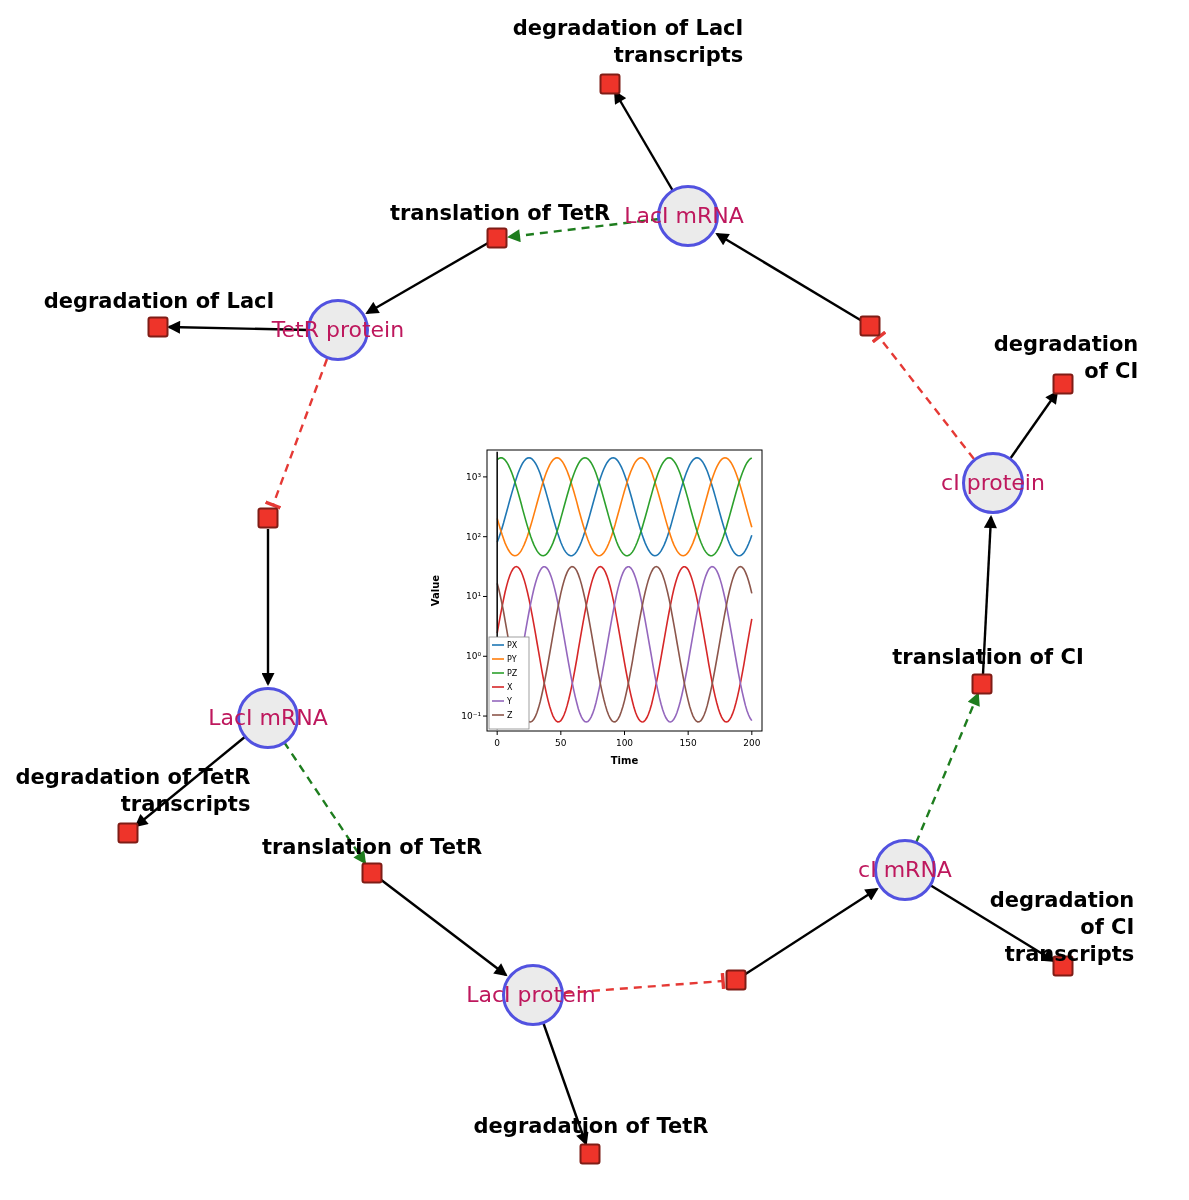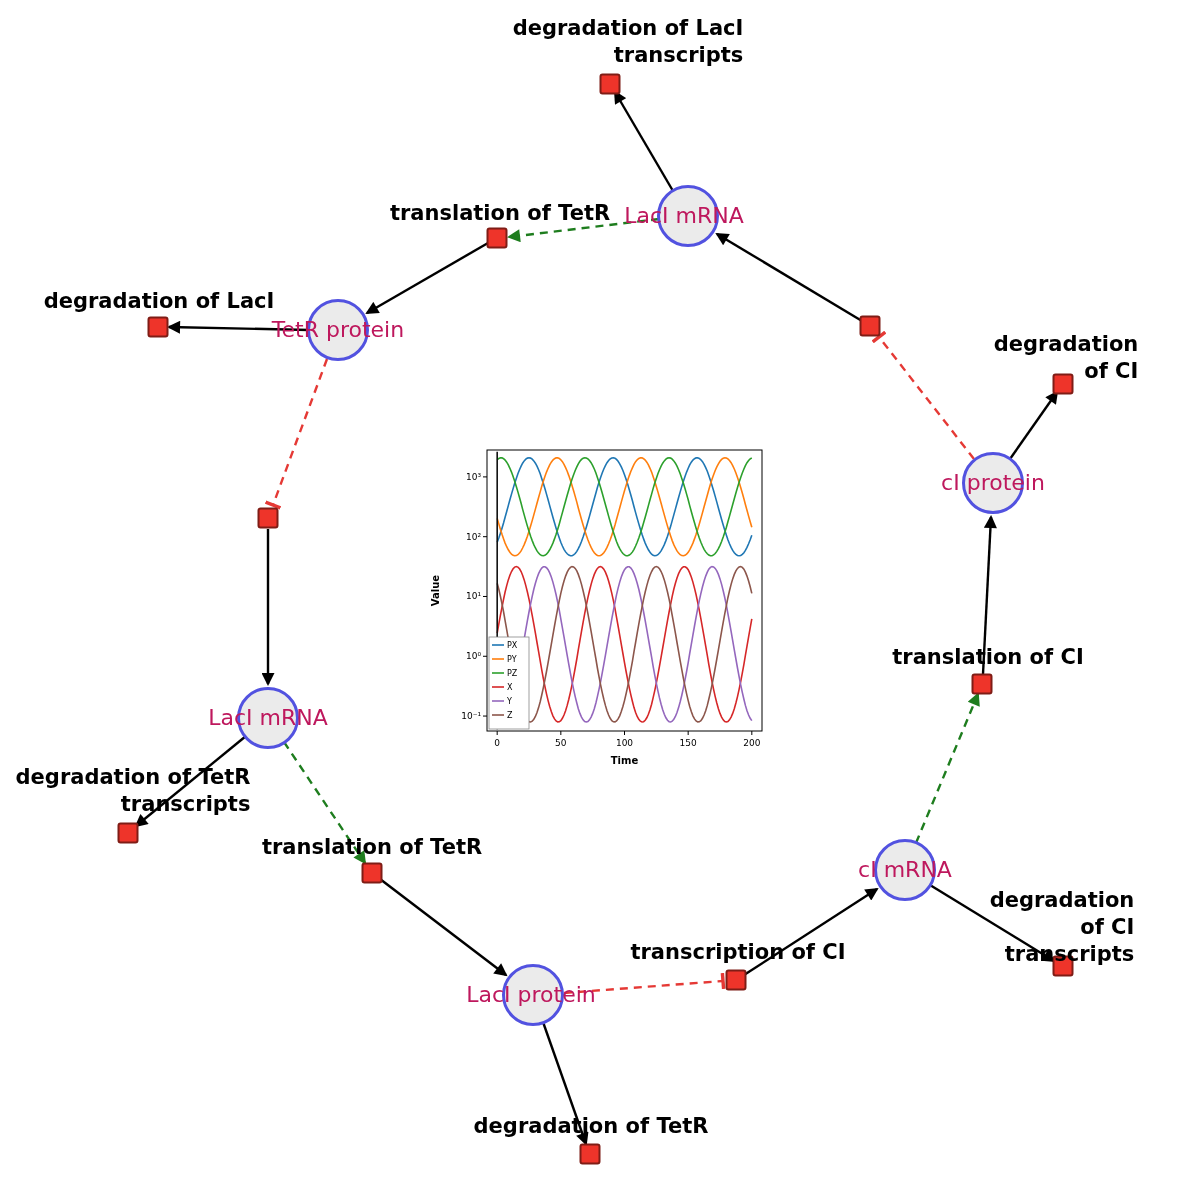--- a/index.html
+++ b/index.html
@@ -105,21 +105,20 @@
 
   <div class="reaction-label" style="left:628px;top:42px">degradation of LacI
 transcripts</div>
   <div class="reaction-label" style="left:500px;top:213px">translation of TetR</div>
   <div class="reaction-label" style="left:159px;top:301px">degradation of LacI</div>
   <div class="reaction-label" style="left:1066px;top:358px">degradation of CI</div>
   <div class="reaction-label" style="left:133px;top:791px">degradation of TetR
 transcripts</div>
   <div class="reaction-label" style="left:372px;top:847px">translation of TetR</div>
   <div class="reaction-label" style="left:591px;top:1126px">degradation of TetR</div>
-  <div class="reaction-label" style="left:738px;top:952px">transcription of CI</div>
   <div class="reaction-label" style="left:1062px;top:927px">degradation of CI
 transcripts</div>
   <div class="reaction-label" style="left:988px;top:657px">translation of CI</div>
 
   <div class="chart">
     <svg id="chart-svg" width="350" height="334" viewBox="0 0 350 334">
       <rect x="62" y="12" width="275" height="281" fill="#ffffff" stroke="#000" stroke-width="1"></rect>
       <g id="curves" fill="none">
           <path d="M72.2,104.3L73.8,100.0L75.4,95.3L77.0,90.2L78.6,84.8L80.1,79.2L81.7,73.5L83.3,67.6L84.9,61.8L86.5,56.1L88.1,50.6L89.7,45.3L91.3,40.4L92.9,35.8L94.5,31.7L96.1,28.2L97.6,25.2L99.2,22.9L100.8,21.2L102.4,20.1L104.0,19.8L105.6,20.1L107.2,21.2L108.8,22.9L110.4,25.2L112.0,28.2L113.6,31.7L115.2,35.8L116.7,40.4L118.3,45.3L119.9,50.6L121.5,56.1L123.1,61.8L124.7,67.6L126.3,73.5L127.9,79.2L129.5,84.8L131.1,90.2L132.7,95.3L134.3,100.0L135.8,104.3L137.4,108.0L139.0,111.3L140.6,113.9L142.2,115.8L143.8,117.1L145.4,117.8L147.0,117.7L148.6,116.9L150.2,115.5L151.8,113.4L153.3,110.7L154.9,107.3L156.5,103.5L158.1,99.1L159.7,94.3L161.3,89.2L162.9,83.7L164.5,78.1L166.1,72.3L167.7,66.5L169.3,60.7L170.9,55.0L172.4,49.5L174.0,44.3L175.6,39.4L177.2,35.0L178.8,31.0L180.4,27.6L182.0,24.7L183.6,22.5L185.2,20.9L186.8,20.0L188.4,19.8L190.0,20.3L191.5,21.4L193.1,23.3L194.7,25.8L196.3,28.9L197.9,32.5L199.5,36.7L201.1,41.3L202.7,46.3L204.3,51.7L205.9,57.2L207.5,63.0L209.0,68.8L210.6,74.6L212.2,80.4L213.8,85.9L215.4,91.3L217.0,96.3L218.6,100.9L220.2,105.1L221.8,108.7L223.4,111.8L225.0,114.3L226.6,116.2L228.1,117.3L229.7,117.8L231.3,117.6L232.9,116.7L234.5,115.1L236.1,112.9L237.7,110.0L239.3,106.6L240.9,102.6L242.5,98.2L244.1,93.3L245.7,88.1L247.2,82.6L248.8,76.9L250.4,71.1L252.0,65.3L253.6,59.5L255.2,53.9L256.8,48.4L258.4,43.3L260.0,38.5L261.6,34.1L263.2,30.3L264.7,26.9L266.3,24.2L267.9,22.1L269.5,20.7L271.1,19.9L272.7,19.8L274.3,20.5L275.9,21.8L277.5,23.7L279.1,26.3L280.7,29.6L282.3,33.3L283.8,37.6L285.4,42.3L287.0,47.4L288.6,52.8L290.2,58.4L291.8,64.1L293.4,70.0L295.0,75.8L296.6,81.5L298.2,87.0L299.8,92.3L301.4,97.2L302.9,101.8L304.5,105.8L306.1,109.4L307.7,112.4L309.3,114.7L310.9,116.4L312.5,117.5L314.1,117.8L315.7,117.5L317.3,116.4L318.9,114.7L320.4,112.4L322.0,109.4L323.6,105.8L325.2,101.8L326.8,97.2" stroke="#1f77b4" stroke-width="1.6" fill="none"></path>
           <path d="M72.2,80.4L73.8,85.9L75.4,91.3L77.0,96.3L78.6,100.9L80.1,105.1L81.7,108.7L83.3,111.8L84.9,114.3L86.5,116.2L88.1,117.3L89.7,117.8L91.3,117.6L92.9,116.7L94.5,115.1L96.1,112.9L97.6,110.0L99.2,106.6L100.8,102.6L102.4,98.2L104.0,93.3L105.6,88.1L107.2,82.6L108.8,76.9L110.4,71.1L112.0,65.3L113.6,59.5L115.2,53.9L116.7,48.4L118.3,43.3L119.9,38.5L121.5,34.1L123.1,30.3L124.7,26.9L126.3,24.2L127.9,22.1L129.5,20.7L131.1,19.9L132.7,19.8L134.3,20.5L135.8,21.8L137.4,23.7L139.0,26.3L140.6,29.6L142.2,33.3L143.8,37.6L145.4,42.3L147.0,47.4L148.6,52.8L150.2,58.4L151.8,64.1L153.3,70.0L154.9,75.8L156.5,81.5L158.1,87.0L159.7,92.3L161.3,97.2L162.9,101.8L164.5,105.8L166.1,109.4L167.7,112.4L169.3,114.7L170.9,116.4L172.4,117.5L174.0,117.8L175.6,117.5L177.2,116.4L178.8,114.7L180.4,112.4L182.0,109.4L183.6,105.8L185.2,101.8L186.8,97.2L188.4,92.3L190.0,87.0L191.5,81.5L193.1,75.8L194.7,70.0L196.3,64.1L197.9,58.4L199.5,52.8L201.1,47.4L202.7,42.3L204.3,37.6L205.9,33.3L207.5,29.6L209.0,26.3L210.6,23.7L212.2,21.8L213.8,20.5L215.4,19.8L217.0,19.9L218.6,20.7L220.2,22.1L221.8,24.2L223.4,26.9L225.0,30.3L226.6,34.1L228.1,38.5L229.7,43.3L231.3,48.4L232.9,53.9L234.5,59.5L236.1,65.3L237.7,71.1L239.3,76.9L240.9,82.6L242.5,88.1L244.1,93.3L245.7,98.2L247.2,102.6L248.8,106.6L250.4,110.0L252.0,112.9L253.6,115.1L255.2,116.7L256.8,117.6L258.4,117.8L260.0,117.3L261.6,116.2L263.2,114.3L264.7,111.8L266.3,108.7L267.9,105.1L269.5,100.9L271.1,96.3L272.7,91.3L274.3,85.9L275.9,80.4L277.5,74.6L279.1,68.8L280.7,63.0L282.3,57.2L283.8,51.7L285.4,46.3L287.0,41.3L288.6,36.7L290.2,32.5L291.8,28.9L293.4,25.8L295.0,23.3L296.6,21.4L298.2,20.3L299.8,19.8L301.4,20.0L302.9,20.9L304.5,22.5L306.1,24.7L307.7,27.6L309.3,31.0L310.9,35.0L312.5,39.4L314.1,44.3L315.7,49.5L317.3,55.0L318.9,60.7L320.4,66.5L322.0,72.3L323.6,78.1L325.2,83.7L326.8,89.2" stroke="#ff7f0e" stroke-width="1.6" fill="none"></path>

